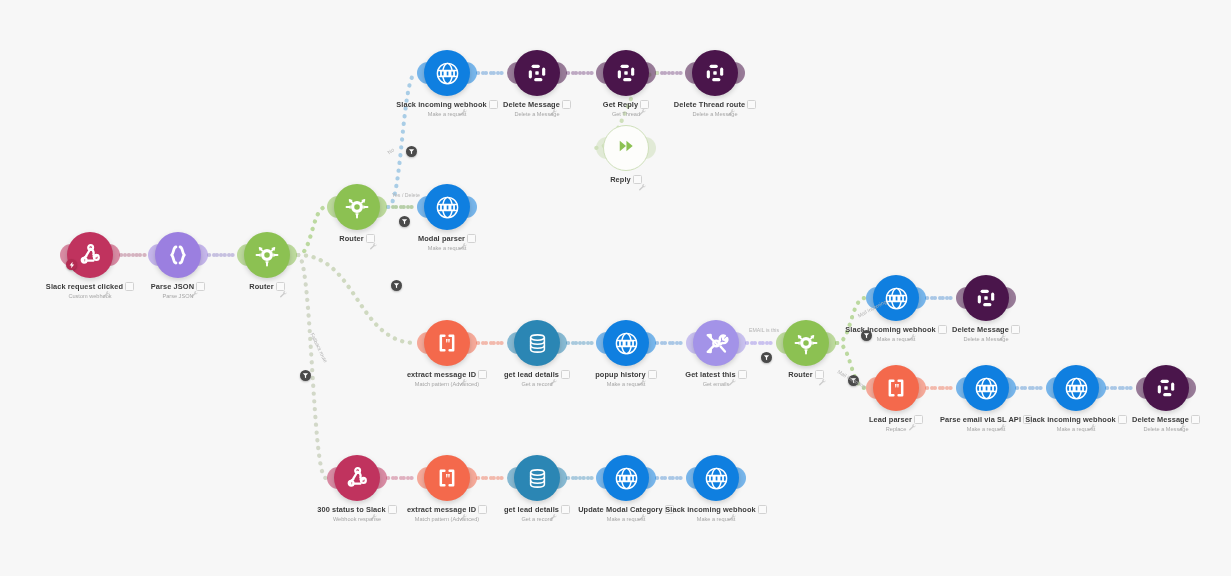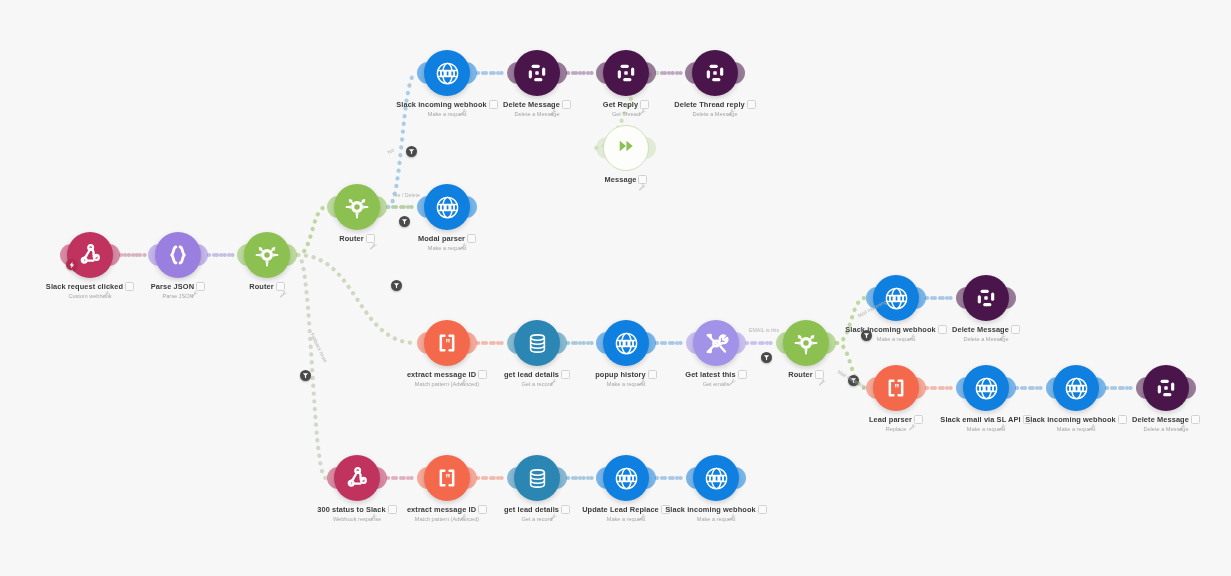--- a/index.html
+++ b/index.html
@@ -415,40 +415,40 @@
           <rect x="7" y="4.4" width="7.6" height="2.9" rx="1.45"></rect>
           <rect x="10.4" y="10.4" width="3.2" height="3.2" rx="0.6"></rect>
         </g>
           </svg>
         </span>
              </div>
       <span class="wrench"><svg width="9" height="9" viewBox="0 0 24 24">
           <path fill="#9a9a9a" d="M20 5.6a4.4 4.4 0 0 1-5.7 5.7L6 19.6a1.9 1.9 0 1 1-2.7-2.7l8.3-8.3A4.4 4.4 0 0 1 17.3 3l-2.6 2.6.9 3.1 3.1.9z"></path>
         </svg></span>
       <div class="caption">
-             <div class="ttl"><span>Delete Thread reply</span><span class="chip"></span></div>
+             <div class="ttl"><span>Delete Thread route</span><span class="chip"></span></div>
              <div class="sub">Delete a Message</div>
            </div>
     </div>
     <div class="node" style="left: 626px; top: 148px;">
       <div class="port inp" style="background:#cfe0bb"></div>
       <div class="port out" style="background:#cfe0bb"></div>
       <div class="ghost-ring">
                <span><svg width="20" height="20" viewBox="0 0 24 24">
         <g fill="#8cc152">
           <path d="M4.5 5.6 12 12l-7.5 6.4z"></path>
           <path d="M12.5 5.6 20 12l-7.5 6.4z"></path>
         </g>
           </svg></span>
              </div>
       <span class="wrench"><svg width="9" height="9" viewBox="0 0 24 24">
           <path fill="#9a9a9a" d="M20 5.6a4.4 4.4 0 0 1-5.7 5.7L6 19.6a1.9 1.9 0 1 1-2.7-2.7l8.3-8.3A4.4 4.4 0 0 1 17.3 3l-2.6 2.6.9 3.1 3.1.9z"></path>
         </svg></span>
       <div class="caption">
-             <div class="ttl"><span>Message</span><span class="chip"></span></div>
+             <div class="ttl"><span>Reply</span><span class="chip"></span></div>
              <div class="sub"></div>
            </div>
     </div>
     <div class="node" style="left: 447px; top: 343px;">
       <div class="port inp" style="background:#f4694c"></div>
       <div class="port out" style="background:#f4694c"></div>
       <div class="bulb" style="background:#f4694c">
                <span>
           <svg width="26" height="26" viewBox="0 0 24 24">
         <g fill="none" stroke="white" stroke-width="2.3" stroke-linecap="round" stroke-linejoin="round">
@@ -673,21 +673,21 @@
           <rect x="11.3" y="10.3" width="1.5" height="3.4"></rect>
           <rect x="15.5" y="10.3" width="1.5" height="3.4"></rect>
         </g>
           </svg>
         </span>
              </div>
       <span class="wrench"><svg width="9" height="9" viewBox="0 0 24 24">
           <path fill="#9a9a9a" d="M20 5.6a4.4 4.4 0 0 1-5.7 5.7L6 19.6a1.9 1.9 0 1 1-2.7-2.7l8.3-8.3A4.4 4.4 0 0 1 17.3 3l-2.6 2.6.9 3.1 3.1.9z"></path>
         </svg></span>
       <div class="caption">
-             <div class="ttl"><span>Slack email via SL API</span><span class="chip"></span></div>
+             <div class="ttl"><span>Parse email via SL API</span><span class="chip"></span></div>
              <div class="sub">Make a request</div>
            </div>
     </div>
     <div class="node" style="left: 1076px; top: 388px;">
       <div class="port inp" style="background:#0f7fe0"></div>
       <div class="port out" style="background:#0f7fe0"></div>
       <div class="bulb" style="background:#0f7fe0">
                <span>
           <svg width="27" height="27" viewBox="0 0 24 24">
         <g fill="none" stroke="white" stroke-width="1.25">
@@ -828,21 +828,21 @@
           <rect x="11.3" y="10.3" width="1.5" height="3.4"></rect>
           <rect x="15.5" y="10.3" width="1.5" height="3.4"></rect>
         </g>
           </svg>
         </span>
              </div>
       <span class="wrench"><svg width="9" height="9" viewBox="0 0 24 24">
           <path fill="#9a9a9a" d="M20 5.6a4.4 4.4 0 0 1-5.7 5.7L6 19.6a1.9 1.9 0 1 1-2.7-2.7l8.3-8.3A4.4 4.4 0 0 1 17.3 3l-2.6 2.6.9 3.1 3.1.9z"></path>
         </svg></span>
       <div class="caption">
-             <div class="ttl"><span>Update Lead Replace</span><span class="chip"></span></div>
+             <div class="ttl"><span>Update Modal Category</span><span class="chip"></span></div>
              <div class="sub">Make a request</div>
            </div>
     </div>
     <div class="node" style="left: 716px; top: 478px;">
       <div class="port inp" style="background:#0f7fe0"></div>
       <div class="port out" style="background:#0f7fe0"></div>
       <div class="bulb" style="background:#0f7fe0">
                <span>
           <svg width="27" height="27" viewBox="0 0 24 24">
         <g fill="none" stroke="white" stroke-width="1.25">

